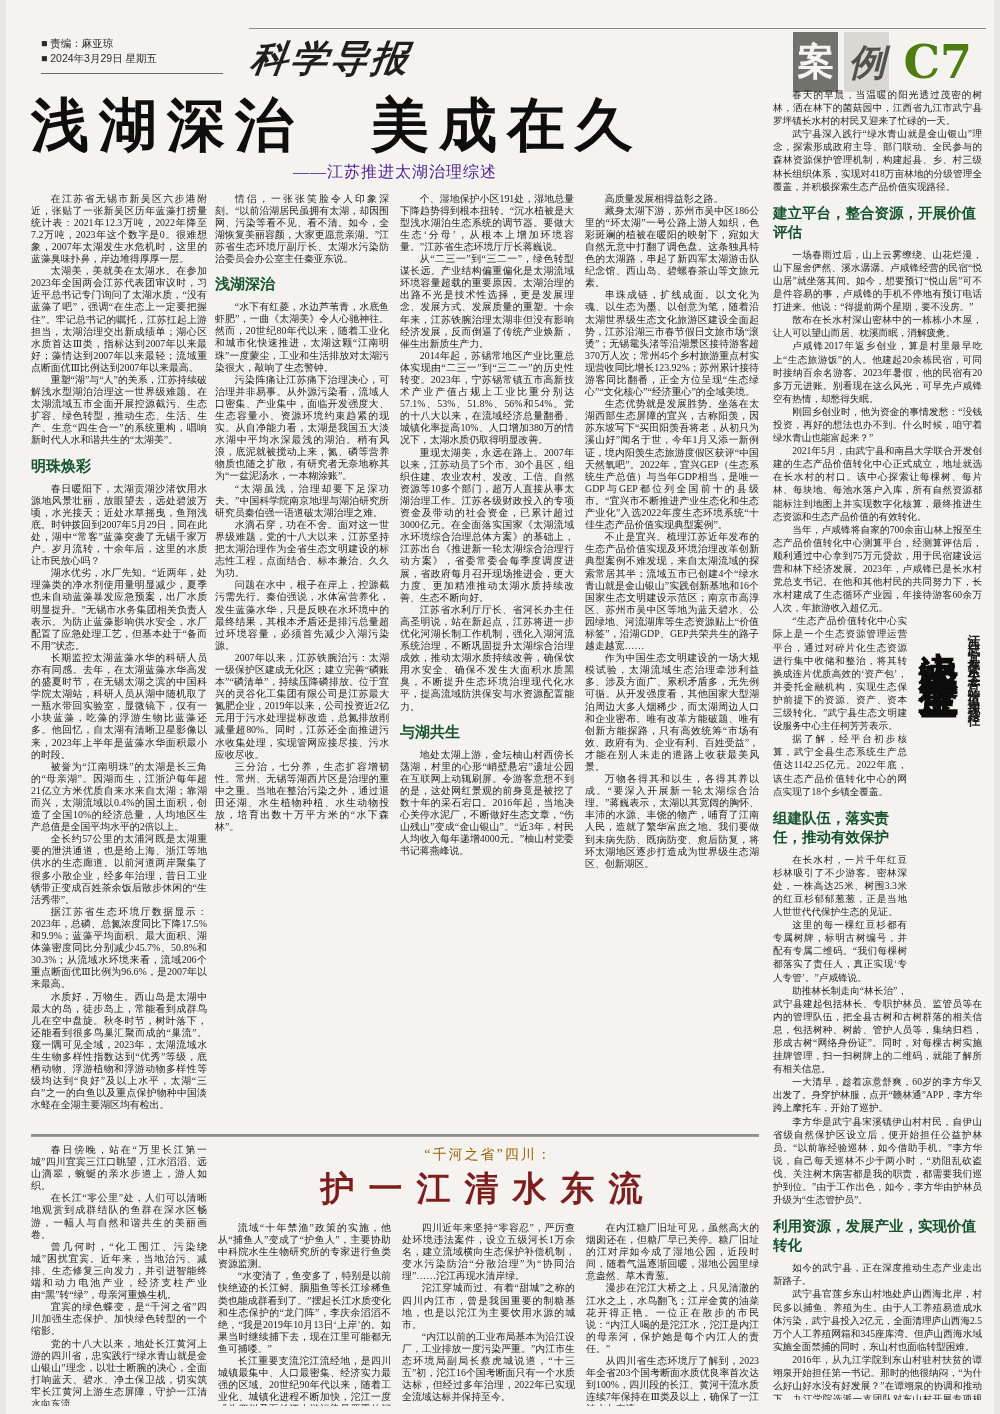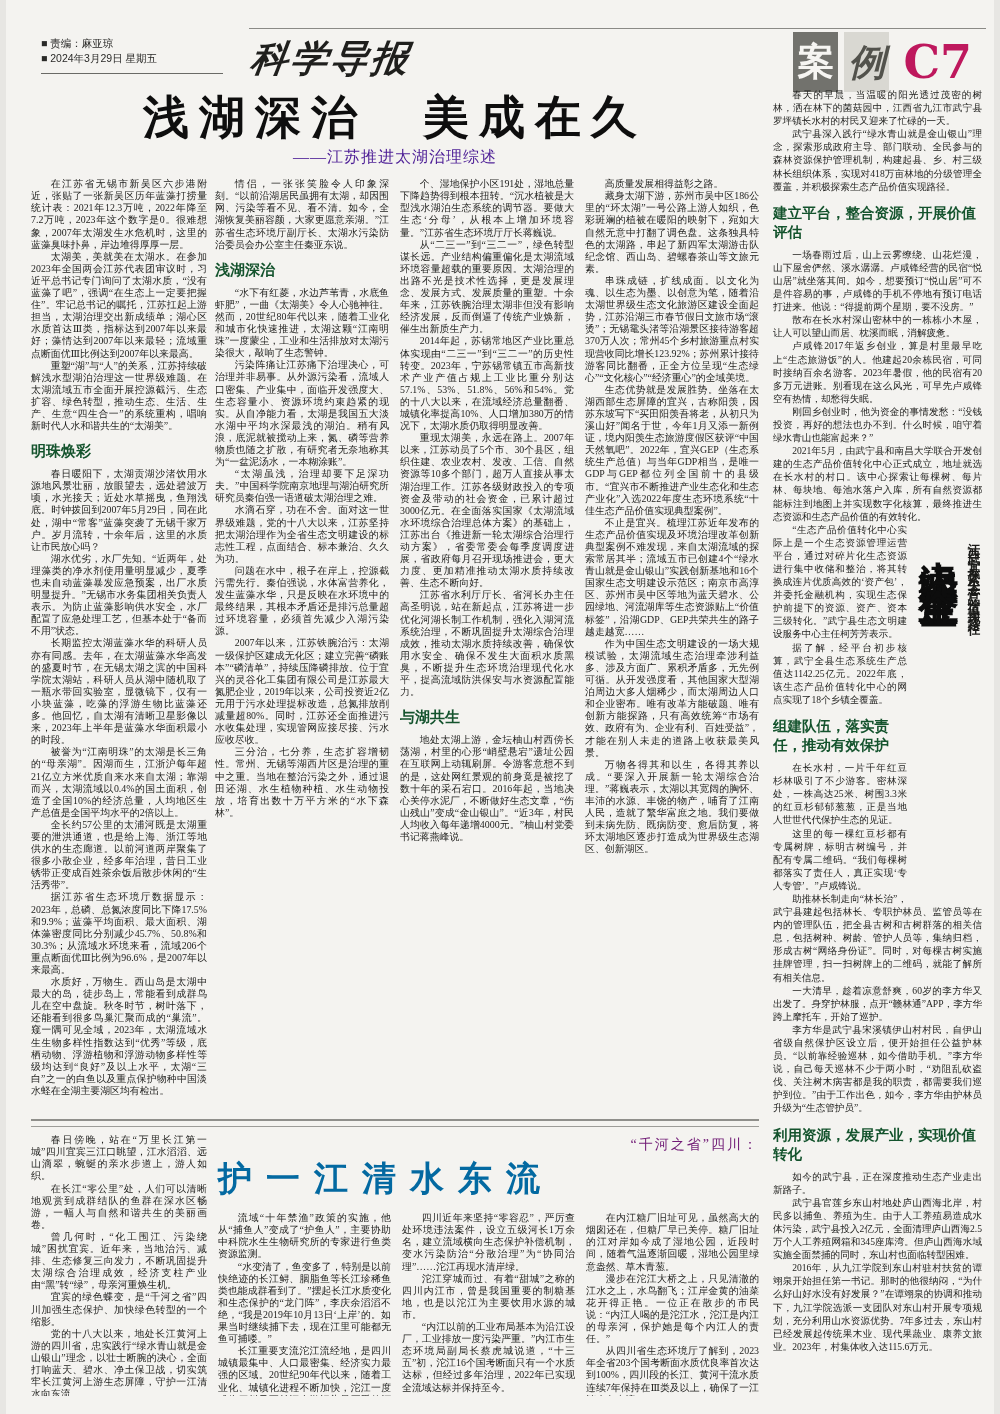--- a/index.html
+++ b/index.html
@@ -8,27 +8,27 @@
   
   .top-rule{position:absolute;top:28px;left:243px;right:8px;height:1px;background:#8a8a86;}
   .hdr-left{position:absolute;top:36px;left:35px;width:182px;border-bottom:1px solid #6a6a66;padding-bottom:7px;}
   .hdr-left div{font-size:10.5px;line-height:15px;color:#2a2a28;font-family:"Liberation Sans","DejaVu Sans",sans-serif;}
   .masthead{position:absolute;top:34px;left:155px;font-family:"DejaVu Serif",serif;font-style:italic;font-weight:700;
             font-size:37px;letter-spacing:3px;transform:skewX(-8deg);color:#1f1f1d;left:245px;}
   .hdr-right{position:absolute;top:32px;right:22px;display:flex;align-items:center;gap:6px;}
   .badge{display:inline-block;width:45px;height:60px;line-height:60px;text-align:center;font-size:37px;font-weight:700;}
   .badge-dark{background:#72726d;color:#f6f5f2;font-family:"Liberation Sans","DejaVu Sans",sans-serif;}
   .badge-light{background:#d9d8d2;color:#52524c;font-family:"DejaVu Serif",serif;font-style:italic;}
-  .pageno{font-family:"DejaVu Serif",serif;font-size:46px;font-weight:700;margin-left:8px;color:#be185d;}
+  .pageno{font-family:"DejaVu Serif",serif;font-size:46px;font-weight:700;margin-left:8px;color:#4d7c0f;}
   
   .content{position:absolute;top:88px;left:25px;right:12px;bottom:8px;display:flex;gap:14px;}
   .main-area{width:728px;flex:none;display:flex;flex-direction:column;}
   
-  .main-headline{margin:2px 0 2px;text-align:center;font-family:"Liberation Sans","DejaVu Sans",sans-serif;
-                 font-size:46px;font-weight:800;letter-spacing:10px;color:#0e0e0e;line-height:1.2;}
+  .main-headline{margin:2px 0 2px;font-family:"Liberation Sans","DejaVu Sans",sans-serif;
+                 font-size:58px;font-weight:800;letter-spacing:10px;color:#0e0e0e;line-height:1.2;}
   .main-sub{text-align:center;font-size:16px;letter-spacing:1px;margin-bottom:10px;color:#4c1d95;}
   .main-body{display:flex;gap:8px;height:933px;overflow:hidden;}
   .col{overflow:hidden;}
   .col-1{width:176px;flex:none;height:100%;}
   .col-right-wrap{flex:1;display:flex;flex-direction:row;min-width:0;}
   .threecols{display:flex;gap:11px;flex:1;overflow:hidden;}
   .threecols .col{flex:1;min-width:0;}
   .para{margin:0;text-indent:2em;text-align:justify;font-size:9.9px;line-height:12.1px;color:#1d1d1b;}
   .sec-head{margin:10px 0 7px;font-family:"Liberation Sans","DejaVu Sans",sans-serif;font-size:15px;font-weight:700;color:#14532d;}
   
@@ -51,23 +51,23 @@
   .ph-reflect{position:absolute;filter:blur(4px);}
   .ph-reflect-left{left:0;bottom:4%;width:38%;height:34%;
     background:radial-gradient(ellipse,rgba(42,41,38,.5),transparent 70%);}
   .ph-reflect-right{right:0;bottom:8%;width:40%;height:38%;
     background:radial-gradient(ellipse,rgba(38,37,34,.55),transparent 70%);}
   
   .hr-double{height:5px;border-top:2px solid #8f8f8b;border-bottom:1px solid #9c9c98;margin:8px 0 7px;}
   .bottom-grid{display:flex;gap:11px;height:262px;overflow:hidden;}
   .bcol-1{width:176px;flex:none;}
   .bottom-right{flex:1;display:flex;flex-direction:column;min-width:0;}
-  .kicker{text-align:right;font-size:14px;letter-spacing:2px;margin:2px 0 2px;color:#701a75;}
-  .bottom-headline{margin:0 0 10px;font-family:"Liberation Sans","DejaVu Sans",sans-serif;
-                   font-size:34px;font-weight:800;letter-spacing:14px;color:#0369a1;}
+  .kicker{text-align:center;font-size:14px;letter-spacing:2px;margin:2px 0 2px;color:#a16207;}
+  .bottom-headline{margin:0 0 10px;text-align:center;font-family:"Liberation Sans","DejaVu Sans",sans-serif;
+                   font-size:34px;font-weight:800;letter-spacing:14px;color:#7f1d1d;}
   .bottom-cols{display:flex;gap:11px;flex:1;overflow:hidden;}
   .bottom-cols .col{flex:1;min-width:0;}
   
   .right-article{flex:1;min-width:0;height:1312px;overflow:hidden;}
   .right-article .para{font-size:9.6px;line-height:13.1px;}
   .right-article .sec-head{font-size:14.5px;margin:11px 0 6px;}
   .vert-head-float{float:right;writing-mode:vertical-rl;height:356px;margin:6px 0 8px 9px;
                    padding-left:2px;}
   .vert-sub{font-size:12.5px;font-weight:700;letter-spacing:5px;color:#1a1a18;margin-bottom:0;
             font-family:"Liberation Sans","DejaVu Sans",sans-serif;padding:4px 0 0 5px;}
@@ -162,21 +162,21 @@
         </div>
       </article>
 
       <div class="hr-double"></div>
 
       <article>
         <div class="bottom-grid">
           <div class="col bcol-1">
               <p class="para">春日傍晚，站在“万里长江第一城”四川宜宾三江口眺望，江水滔滔、远山滴翠，蜿蜒的亲水步道上，游人如织。</p>
               <p class="para">在长江“零公里”处，人们可以清晰地观赏到成群结队的鱼群在深水区畅游，一幅人与自然和谐共生的美丽画卷。</p>
-              <p class="para">曾几何时，“化工围江、污染绕城”困扰宜宾。近年来，当地治污、减排、生态修复三向发力，不断巩固提升太湖综合治理成效，经济支柱产业由“黑”转“绿”，母亲河重焕生机。</p>
+              <p class="para">曾几何时，“化工围江、污染绕城”困扰宜宾。近年来，当地治污、减排、生态修复三向发力，并引进智能终端和动力电池产业，经济支柱产业由“黑”转“绿”，母亲河重焕生机。</p>
               <p class="para">宜宾的绿色蝶变，是“千河之省”四川加强生态保护、加快绿色转型的一个缩影。</p>
               <p class="para">党的十八大以来，地处长江黄河上游的四川省，忠实践行“绿水青山就是金山银山”理念，以壮士断腕的决心，全面打响蓝天、碧水、净土保卫战，切实筑牢长江黄河上游生态屏障，守护一江清水向东流。</p>
             </div>
           <div class="bottom-right">
             <div class="kicker">“千河之省”四川：</div>
             <h2 class="bottom-headline">护一江清水东流</h2>
             <div class="bottom-cols">
               <div class="col">
                   <p class="para">流域“十年禁渔”政策的实施，他从“捕鱼人”变成了“护鱼人”，主要协助中科院水生生物研究所的专家进行鱼类资源监测。</p>
                   <p class="para">“水变清了，鱼变多了，特别是以前快绝迹的长江鲟、胭脂鱼等长江珍稀鱼类也能成群看到了。”摆起长江水质变化和生态保护的“龙门阵”，李庆余滔滔不绝，“我是2019年10月13日‘上岸’的。如果当时继续捕下去，现在江里可能都无鱼可捕喽。”</p>
@@ -202,20 +202,21 @@
     <aside class="right-article">
       <div>
           <p class="para">春天的早晨，当温暖的阳光透过茂密的树林，洒在林下的菌菇园中，江西省九江市武宁县罗坪镇长水村的村民又迎来了忙碌的一天。</p>
           <p class="para">武宁县深入践行“绿水青山就是金山银山”理念，探索形成政府主导、部门联动、全民参与的森林资源保护管理机制，构建起县、乡、村三级林长组织体系，实现对418万亩林地的分级管理全覆盖，并积极探索生态产品价值实现路径。</p>
           <h3 class="sec-head">建立平台，整合资源，开展价值评估</h3>
           <p class="para">一场春雨过后，山上云雾缭绕、山花烂漫，山下屋舍俨然、溪水潺潺。卢咸锋经营的民宿“悦山居”就坐落其间。如今，想要预订“悦山居”可不是件容易的事，卢咸锋的手机不停地有预订电话打进来。他说：“得提前两个星期，要不没房。”</p>
           <p class="para">散布在长水村深山密林中的一栋栋小木屋，让人可以望山而居、枕溪而眠，消解疲惫。</p>
           <p class="para">卢咸锋2017年返乡创业，算是村里最早吃上“生态旅游饭”的人。他建起20余栋民宿，可同时接纳百余名游客。2023年暑假，他的民宿有20多万元进账。别看现在这么风光，可早先卢咸锋空有热情，却愁得失眠。</p>
           <p class="para">刚回乡创业时，他为资金的事情发愁：“没钱投资，再好的想法也办不到。什么时候，咱守着绿水青山也能富起来？”</p>
           <p class="para">2021年5月，由武宁县和南昌大学联合开发创建的生态产品价值转化中心正式成立，地址就选在长水村的村口。该中心探索让每棵树、每片林、每块地、每池水落户入库，所有自然资源都能标注到地图上并实现数字化核算，最终推进生态资源和生态产品价值的有效转化。</p>
+          <p class="para">当年，卢咸锋将自家的700余亩山林上报至生态产品价值转化中心测算平台，经测算评估后，顺利通过中心拿到75万元贷款，用于民宿建设运营和林下经济发展。2023年，卢咸锋已是长水村党总支书记。在他和其他村民的共同努力下，长水村建成了生态循环产业园，年接待游客60余万人次，年旅游收入超亿元。</p>
         </div>
       <div class="vert-head-float">
         <div class="vert-sub">江西武宁县探索生态产品价值实现路径</div>
         <div class="vert-main">山水添绿 产业生金</div>
       </div>
       <div>
           <p class="para">“生态产品价值转化中心实际上是一个生态资源管理运营平台，通过对碎片化生态资源进行集中收储和整治，将其转换成连片优质高效的‘资产包’，并委托金融机构，实现生态保护前提下的资源、资产、资本三级转化。”武宁县生态文明建设服务中心主任柯芳芳表示。</p>
           <p class="para">据了解，经平台初步核算，武宁全县生态系统生产总值达1142.25亿元。2022年底，该生态产品价值转化中心的网点实现了18个乡镇全覆盖。</p>
           <h3 class="sec-head">组建队伍，落实责任，推动有效保护</h3>
           <p class="para">在长水村，一片千年红豆杉林吸引了不少游客。密林深处，一株高达25米、树围3.3米的红豆杉郁郁葱葱，正是当地人世世代代保护生态的见证。</p>

